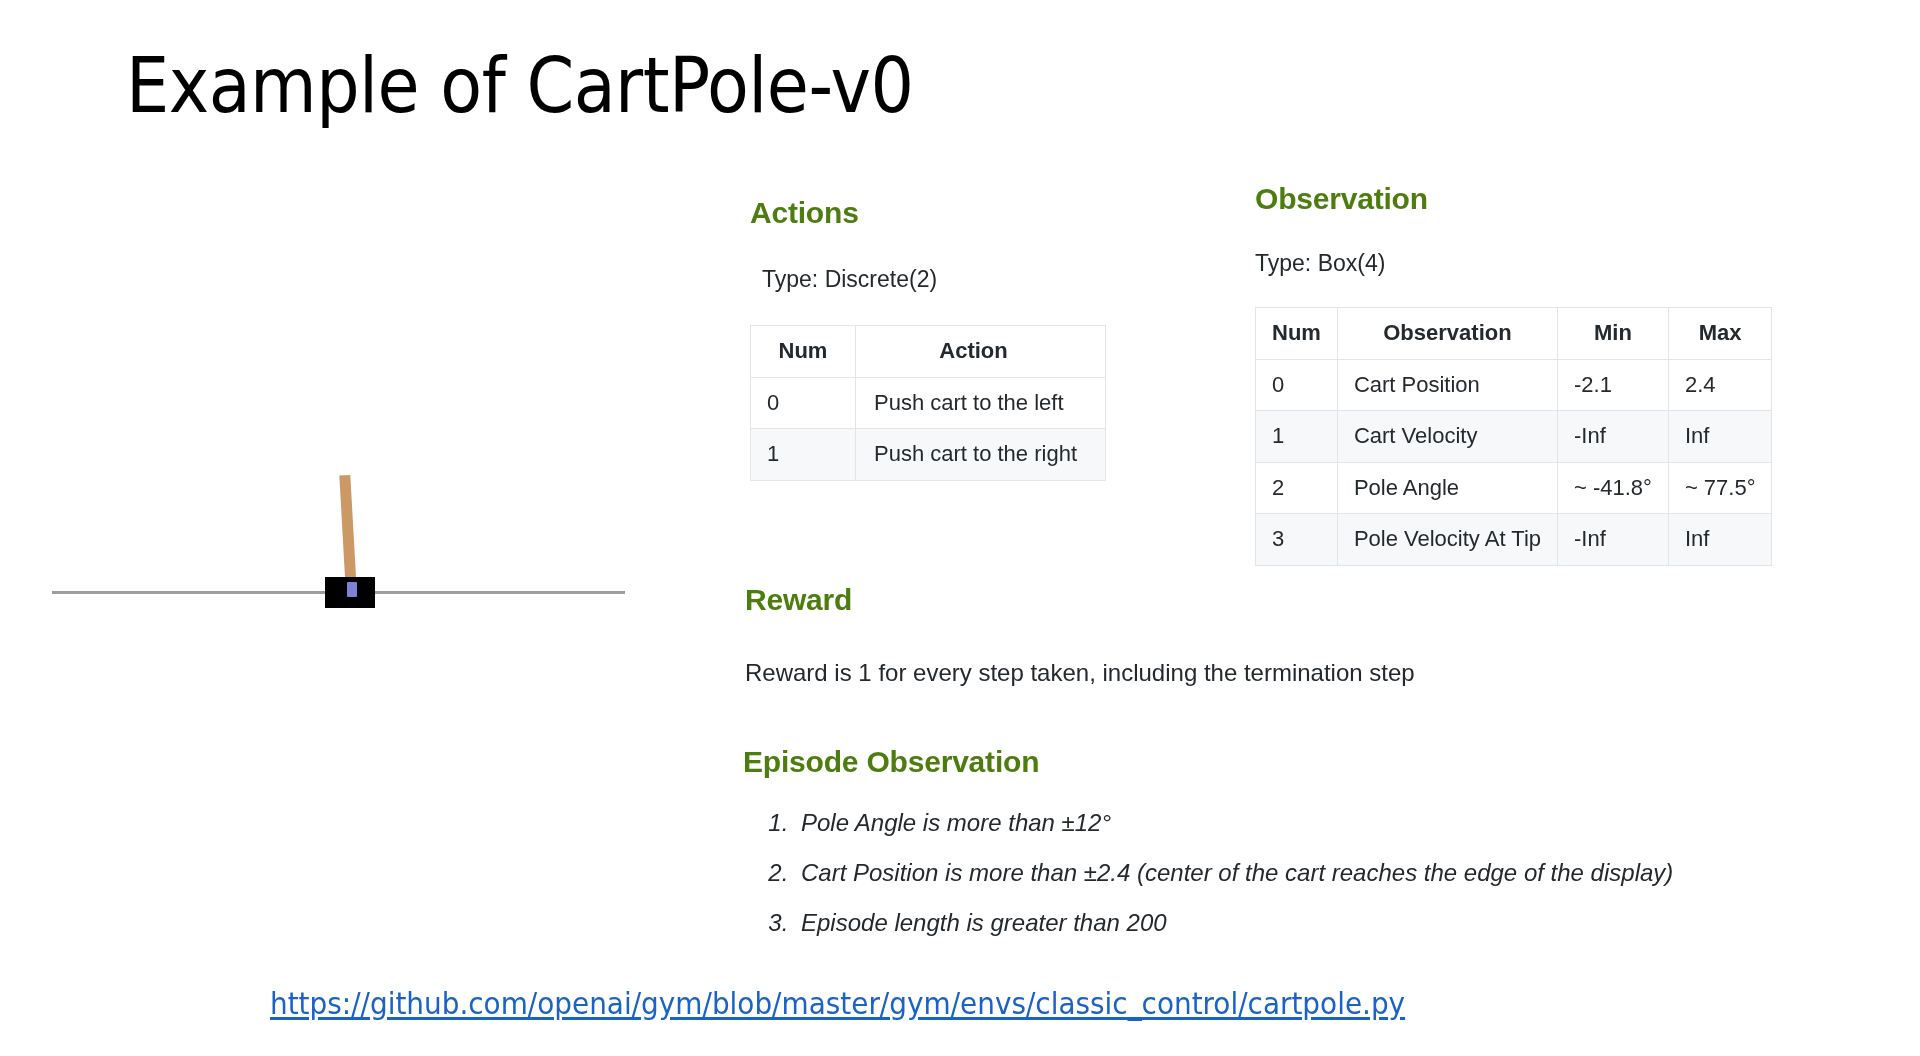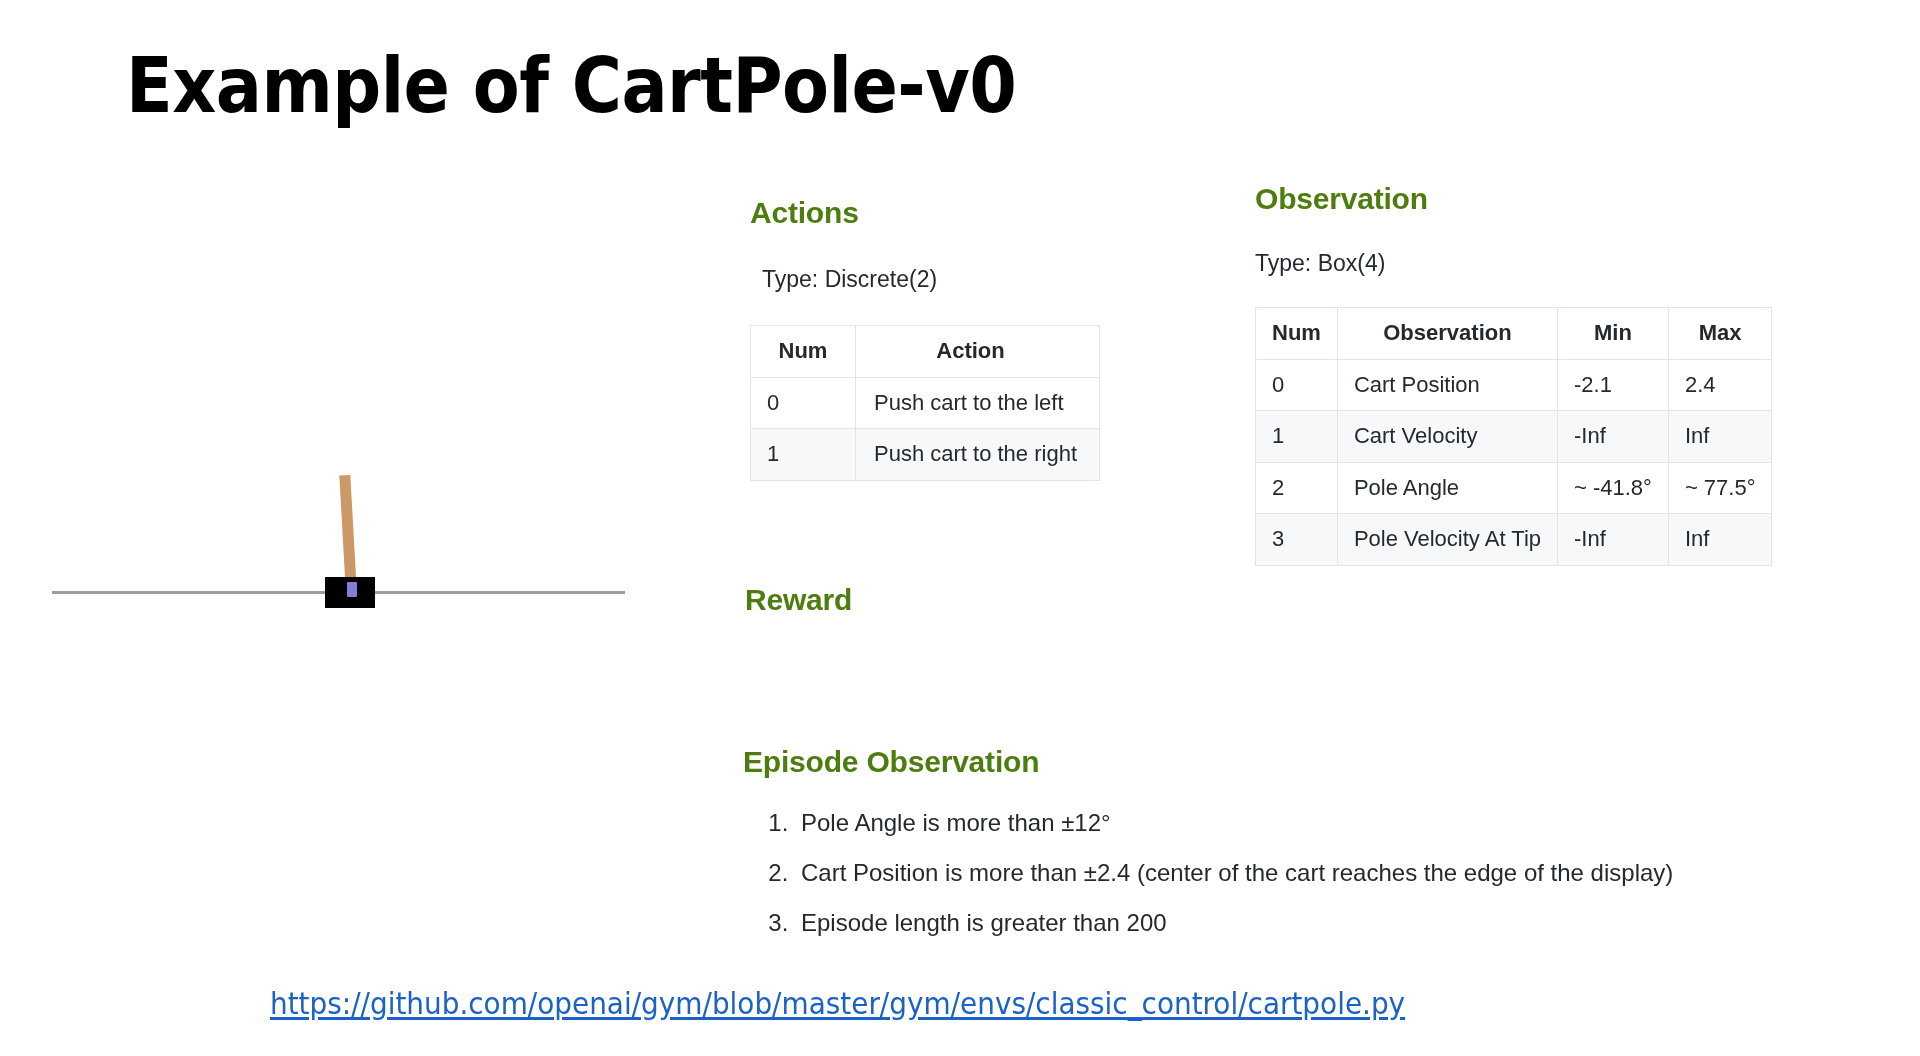--- a/index.html
+++ b/index.html
@@ -15,21 +15,21 @@
     font-family: "Liberation Sans", sans-serif;
     color: #24292e;
   }
 
   
   #slide-title {
     position: absolute;
     left: 126px;
     top: 48px;
     font-size: 76px;
-    font-weight: 700;
+    font-weight: 400;
     letter-spacing: -0.5px;
     color: #000000;
     font-family: "DejaVu Sans", sans-serif;
     font-stretch: condensed;
     white-space: nowrap;
     line-height: 1.0;
   }
 
   
   #cartpole-panel {
@@ -136,21 +136,21 @@
   table.gh td {
     font-weight: 400;
     text-align: left;
   }
   table.gh tbody tr.alt td {
     background: #f6f8fa;
   }
 
   #actions-table th:nth-child(1),
   #actions-table td:nth-child(1) { min-width: 72px; }
-  #actions-table td:nth-child(2) { padding-left: 18px; padding-right: 22px; }
+  #actions-table td:nth-child(2) { padding-left: 18px; padding-right: 28px; }
   #actions-table th:nth-child(2) { padding-left: 18px; padding-right: 32px; }
 
   #observation-table th:nth-child(1),
   #observation-table td:nth-child(1) { min-width: 46px; }
   #observation-table th:nth-child(2),
   #observation-table td:nth-child(2) { min-width: 182px; }
   #observation-table th:nth-child(3),
   #observation-table td:nth-child(3) { min-width: 62px; }
   #observation-table th:nth-child(4),
   #observation-table td:nth-child(4) { min-width: 62px; }
@@ -168,20 +168,21 @@
   #termination-block {
     position: absolute;
     left: 743px;
     top: 745px;
     width: 1130px;
   }
   #termination-list {
     margin: 30px 0 0 0;
     padding-left: 52px;
     list-style-type: decimal;
+    font-style: italic;
   }
   #termination-list li {
     font-size: 24px;
     color: #24292e;
     margin-bottom: 22px;
     font-family: "Liberation Sans", sans-serif;
     padding-left: 6px;
   }
   #termination-list li:last-child { margin-bottom: 0; }
 
@@ -275,20 +276,21 @@
           <td>-Inf</td>
           <td>Inf</td>
         </tr>
       </tbody>
     </table>
   </div>
 </div>
 
 <div id="reward-block">
   <h2 class="doc-h2">Reward</h2>
+  <p class="doc-p" id="reward-text">Reward is 1 for every step taken, including the termination step</p>
 </div>
 
 <div id="termination-block">
   <h2 class="doc-h2">Episode Observation</h2>
   <ol id="termination-list">
     <li>Pole Angle is more than ±12°</li>
     <li>Cart Position is more than ±2.4 (center of the cart reaches the edge of the display)</li>
     <li>Episode length is greater than 200</li>
   </ol>
 </div>

